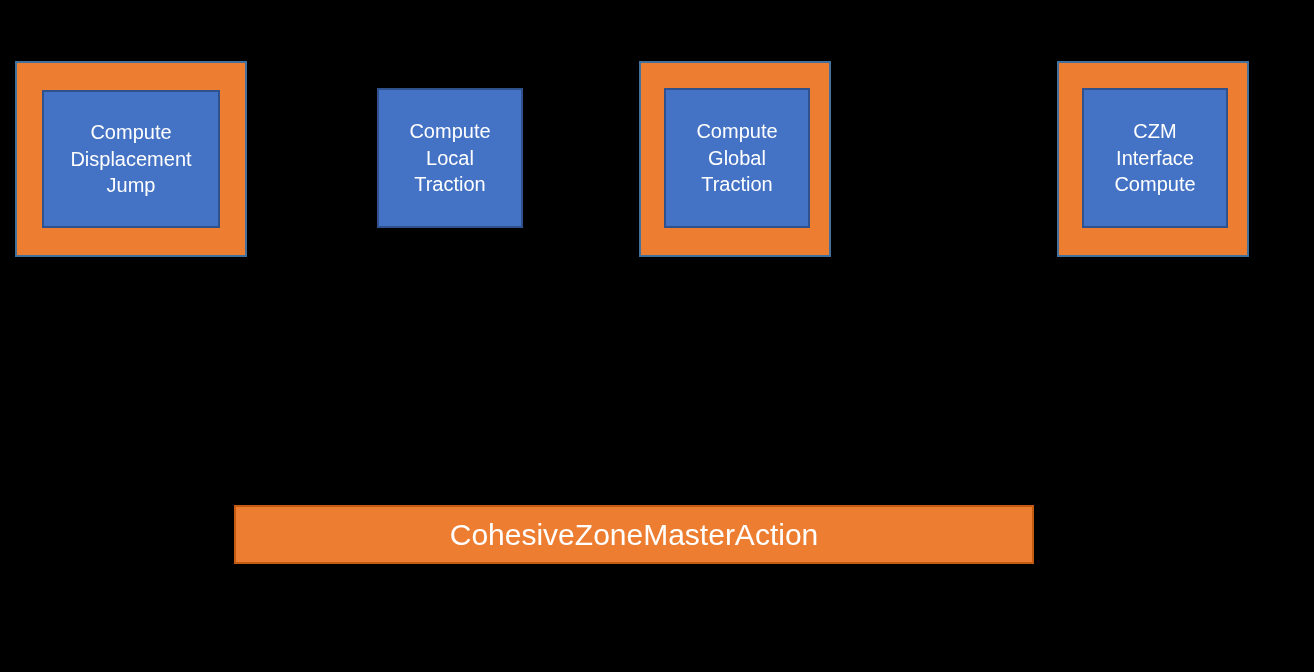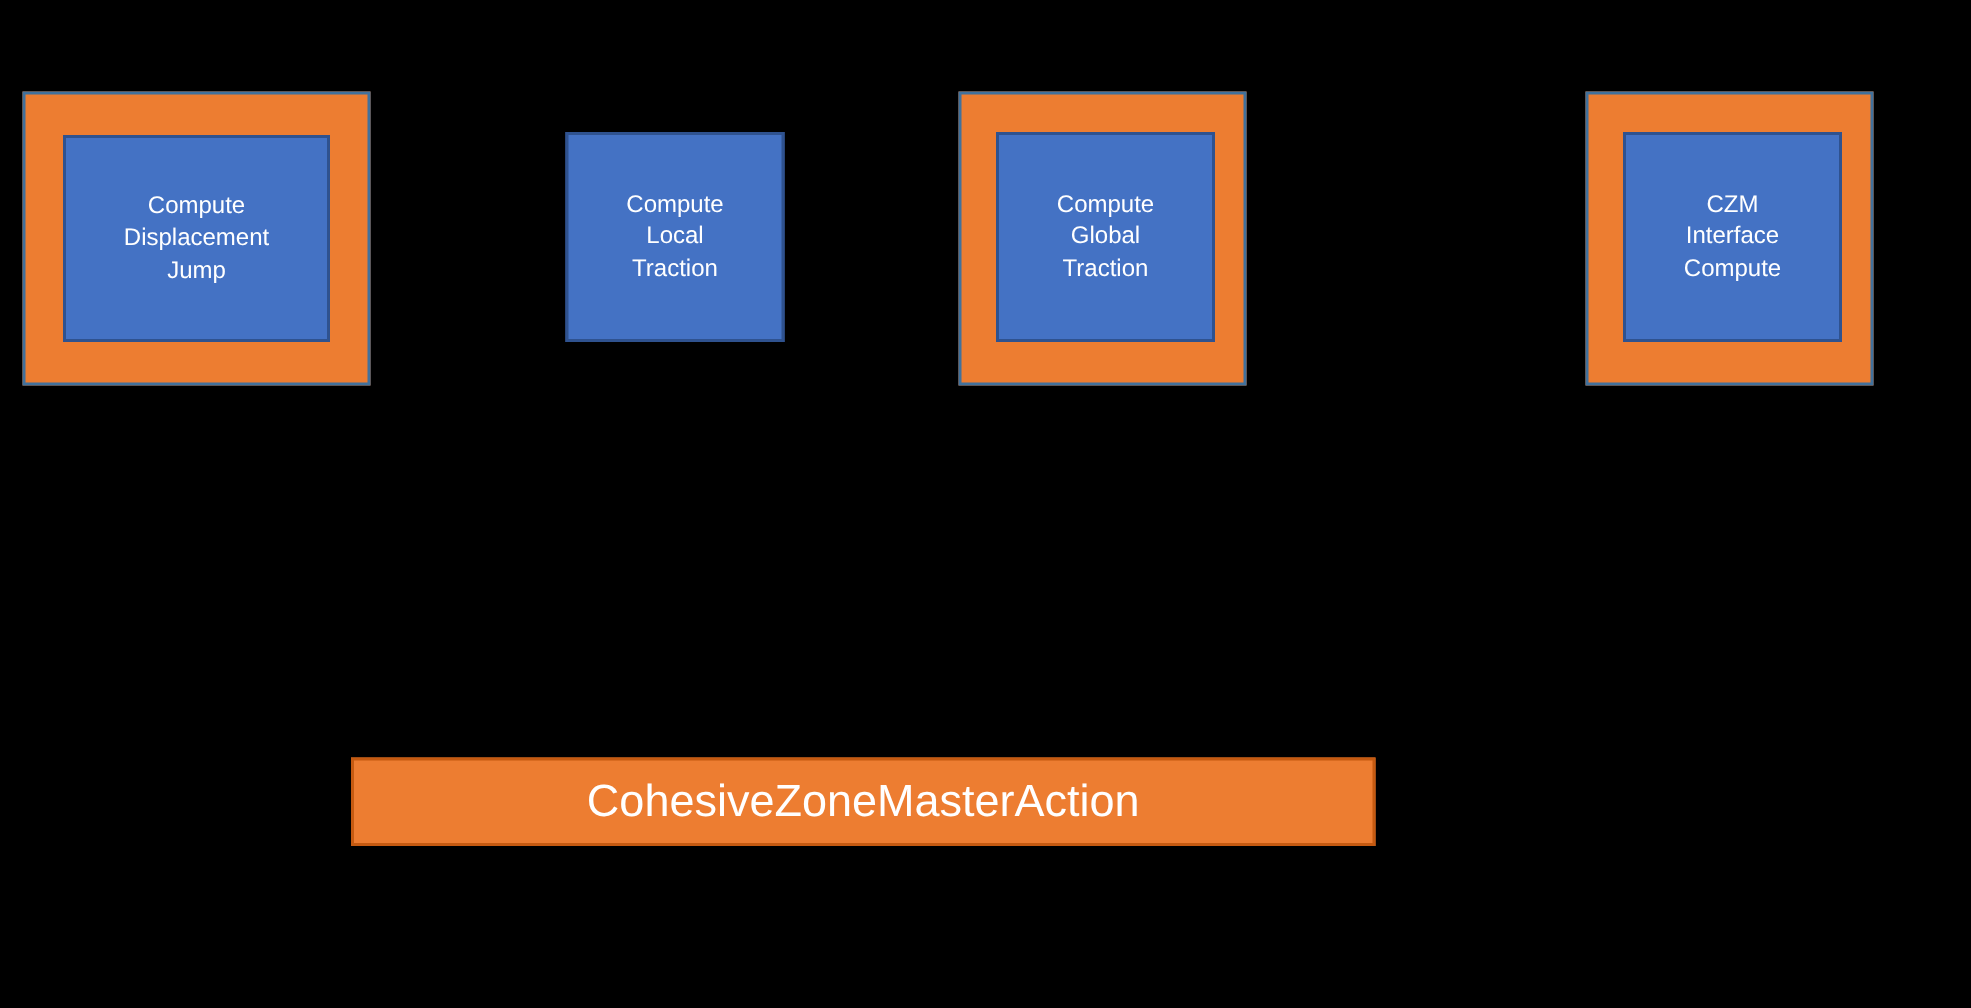--- a/index.html
+++ b/index.html
@@ -30,21 +30,21 @@
   .blue-box {
     position: absolute;
     background: #4472C4;
     border: 2px solid #2F528F;
     box-sizing: border-box;
     display: flex;
     align-items: center;
     justify-content: center;
     text-align: center;
     color: #FFFFFF;
-    font-size: 16px;
+    font-size: 20px;
     line-height: 1.32;
     font-family: "Liberation Sans", sans-serif;
   }
   .blue-box .label {
     display: block;
     padding: 0 4px;
     white-space: pre-line;
   }
 
   
@@ -127,17 +127,17 @@
 Traction</span>
   </div>
 
   <div class="orange-card" style="left:1057px; top:61px; width:192px; height:196px;"></div>
   <div class="blue-box" style="left:1082px; top:88px; width:146px; height:140px;">
     <span class="label">CZM
 Interface
 Compute</span>
   </div>
 
-  <div class="action-bar" style="left:234px; top:505px; width:683px; height:59px;">
+  <div class="action-bar" style="left:234px; top:505px; width:800px; height:59px;">
     <span>CohesiveZoneMasterAction</span>
   </div>
 
 </div>
 
 </body></html>

